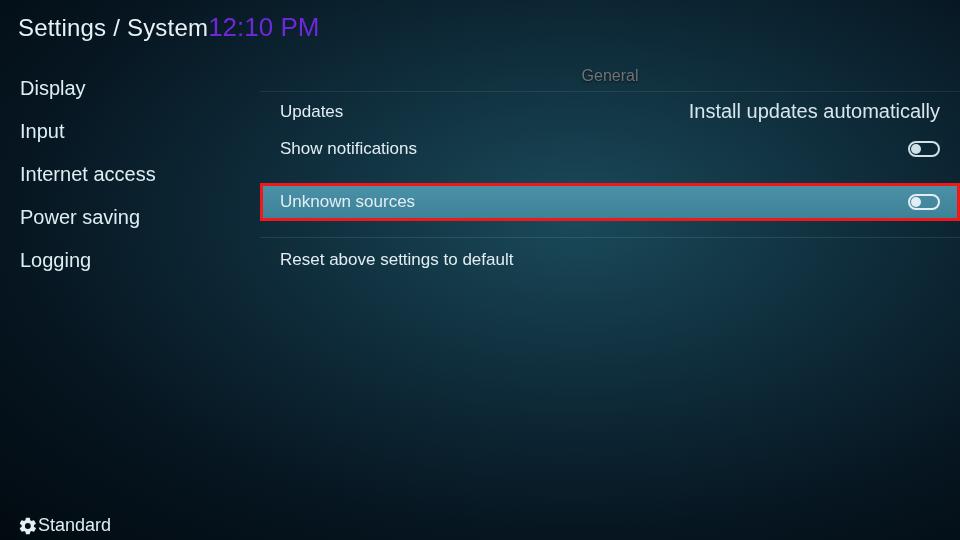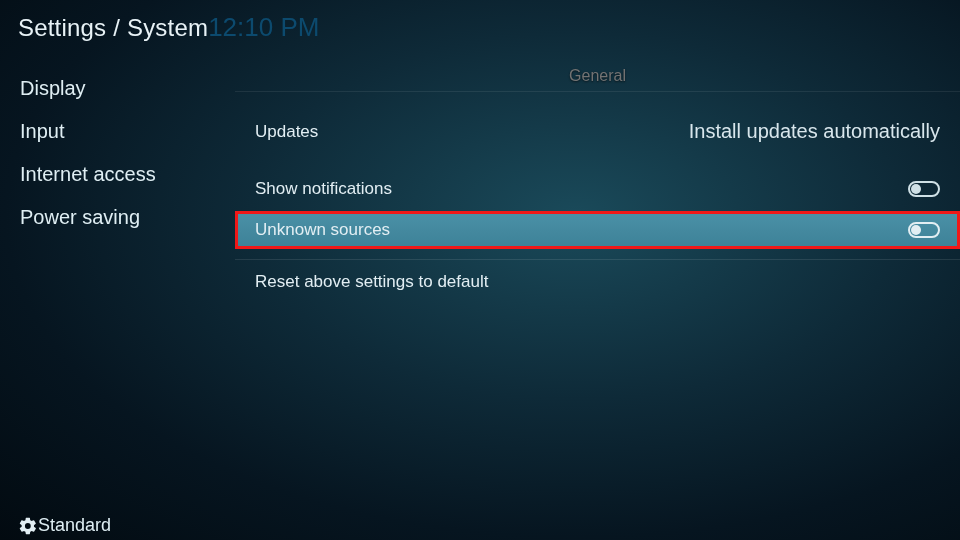--- a/index.html
+++ b/index.html
@@ -16,25 +16,26 @@
     align-items: center;
     padding: 12px 22px 10px 18px;
   }
   .breadcrumb {
     font-size: 24px;
     color: #e8f2f6;
     letter-spacing: 0.2px;
   }
   .clock {
     font-size: 26px;
-    color: #0c4a6e;
+    color: #6d28d9;
   }
   .container {
     display: flex;
     height: calc(540px - 52px);
+    gap: 25px;
   }
   .sidebar {
     width: 235px;
     display: flex;
     flex-direction: column;
     padding-top: 14px;
   }
   .sidebar-item {
     padding: 10px 0 10px 20px;
     font-size: 20px;
@@ -70,29 +71,28 @@
     text-shadow: 0 1px 2px rgba(0,0,0,0.6);
     border-bottom: 1px solid rgba(255,255,255,0.08);
   }
   .row {
     display: flex;
     justify-content: space-between;
     align-items: center;
     padding: 8px 20px 8px 20px;
     font-size: 17px;
     min-height: 35px;
-    margin-top: 20px;
   }
   .row .label { color: #e2eef3; }
   .row .value { color: #d8e6ec; font-size: 20px; }
   .row.dim .label, .row.dim .value { color: #7ea0ac; }
   .row.highlighted {
     background: linear-gradient(to bottom, #4a90a6, #3e8298);
     border: 3px solid #f01818;
-    margin: 4px 0px;
+    margin: 16px 0px;
     padding: 6px 17px 6px 17px;
   }
   .row.reset { border-top: 1px solid rgba(255,255,255,0.1); margin-top: 10px; padding-top: 12px;}
   .toggle {
     width: 32px;
     height: 16px;
     border-radius: 10px;
     border: 2px solid #cfe0e6;
     position: relative;
   }
@@ -118,20 +118,21 @@
   <div class="breadcrumb">Settings / System</div>
   <div class="clock">12:10 PM</div>
 </div>
 
 <div class="container">
   <div class="sidebar">
     <div class="sidebar-item">Display</div>
     <div class="sidebar-item">Input</div>
     <div class="sidebar-item">Internet access</div>
     <div class="sidebar-item">Power saving</div>
+    <div class="sidebar-item">Logging</div>
   </div>
 
   <div class="main">
     <div class="section-header">General</div>
 
     <div class="row">
       <span class="label">Updates</span>
       <span class="value">Install updates automatically</span>
     </div>
 

